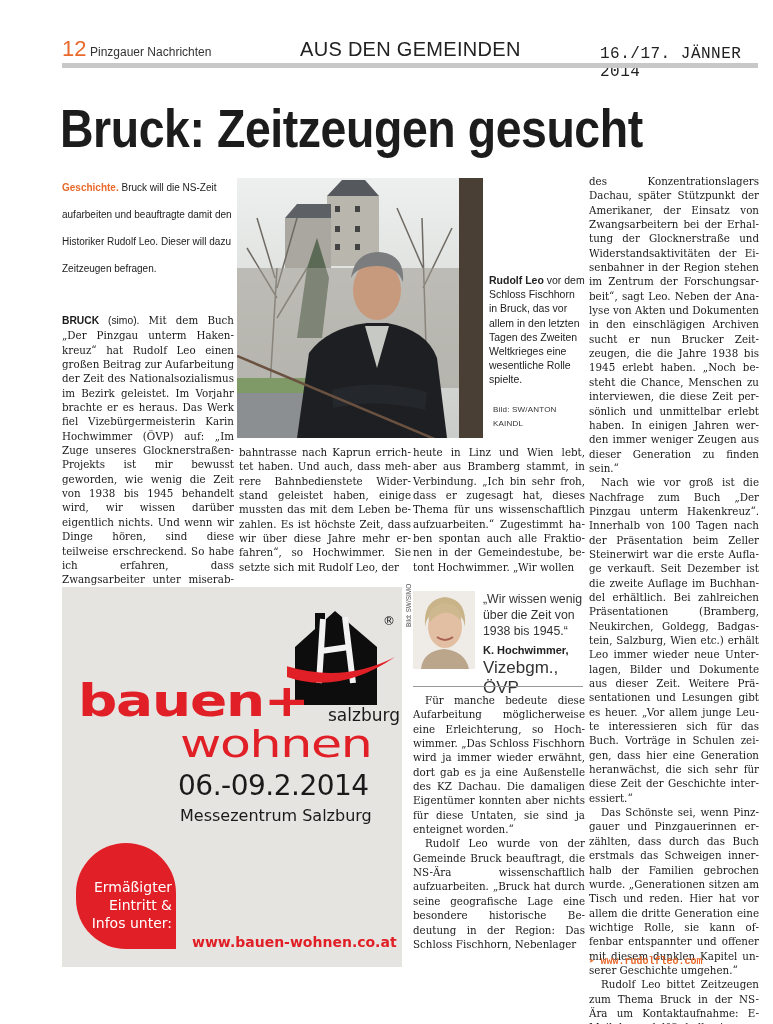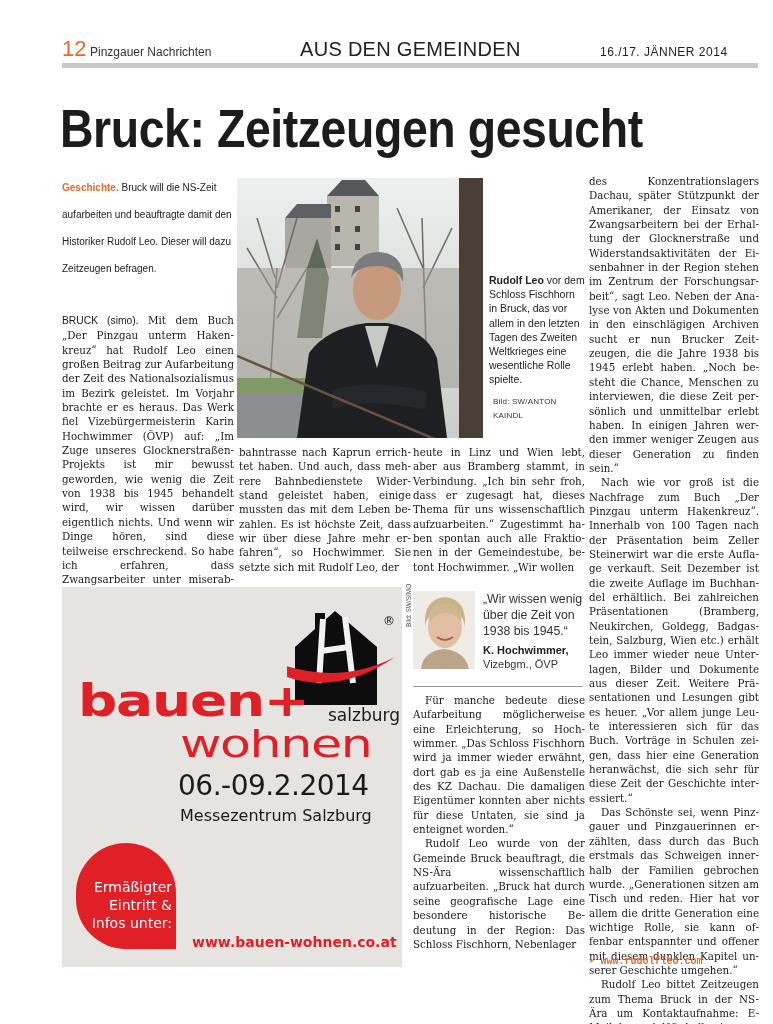--- a/index.html
+++ b/index.html
@@ -3,56 +3,56 @@
 <meta charset="utf-8">
 <style>
   html, body { margin:0; padding:0; background:#fff; }
   body { width:773px; height:1024px; position:relative; overflow:hidden; color:#1a1a1a; }
   .abs { position:absolute; }
 
   
   #page-num { left:62px; top:38px; font-size:22px; color:#e8692b; font-family:"Liberation Sans", sans-serif; line-height:22px; }
   #paper-name { left:90px; top:45px; font-size:12px; color:#333; font-family:"Liberation Sans", sans-serif; }
   #section-title { left:300px; top:38px; font-size:20px; color:#222; font-family:"Liberation Sans", sans-serif; letter-spacing:0.3px; }
-  #issue-date { left:600px; top:45px; font-size:12px; color:#222; font-family:Liberation Sans, sans-serif; letter-spacing:0.5px; }
+  #issue-date { left:600px; top:45px; font-size:16px; color:#222; font-family:Liberation Mono, monospace; letter-spacing:0.5px; }
   #header-rule { left:62px; top:63px; width:696px; height:5px; background:#c8c8c8; }
 
   
   #headline { left:60px; top:96px; font-size:54px; font-weight:bold; font-family:"Liberation Sans", sans-serif; letter-spacing:-0.5px; color:#1c1c1c; line-height:64px; transform:scaleX(0.86); transform-origin:left top; white-space:nowrap; }
 
   
   #lead { left:62px; top:174px; width:172px; font-size:10px; line-height:27px; color:#222; font-family:"Liberation Sans", sans-serif; }
   #lead .kicker { color:#e8692b; font-weight:bold; }
 
   
   .col { position:absolute; font-family:"DejaVu Serif", serif; font-size:10.3px; line-height:14.35px; text-align:justify; color:#1a1a1a; hyphens:manual; }
   .col p { margin:0; }
   .col p.ind { text-indent:12px; }
-  .col .dateline { font-family:"Liberation Sans", sans-serif; font-weight:normal; }
+  .col .dateline { font-family:"Liberation Sans", sans-serif; font-weight:bold; }
   .col .dateline-sub { font-family:"Liberation Sans", sans-serif; }
 
   #col1 { left:62px; top:313px; width:172px; }
   #col2 { left:239px; top:445px; width:172px; }
   #col3 { left:413px; top:445px; width:172px; }
   #col3b { left:413px; top:693px; width:172px; }
   #col4 { left:589px; top:174px; width:170px; }
 
   
   #photo { left:237px; top:178px; width:246px; height:260px; overflow:hidden; background:#cfd3d0; }
   #caption { left:489px; top:273px; width:96px; font-family:"Liberation Sans", sans-serif; font-size:10.5px; line-height:14.2px; color:#222; }
   #caption b { font-weight:bold; }
-  #photo-credit { font-size:8px; letter-spacing:0.2px; color:#333; display:block; margin-top:8px; text-align:left; padding-left:4px; }
+  #photo-credit { font-size:8px; letter-spacing:0.2px; color:#333; display:block; margin-top:16px; text-align:left; padding-left:4px; }
 
   
   #quote-box { left:413px; top:587px; width:172px; height:92px; }
   #quote-photo { left:0; top:4px; width:62px; height:78px; overflow:hidden; background:#e8e4df; }
   #quote-credit { left:-8px; top:40px; font-family:"Liberation Sans", sans-serif; font-size:6.5px; color:#555; transform:rotate(-90deg); transform-origin:left top; white-space:nowrap; }
   #quote-text { left:70px; top:4px; width:104px; font-family:"Liberation Sans", sans-serif; font-size:12.3px; line-height:16px; color:#333; }
   #quote-author { left:70px; top:57px; font-family:"Liberation Sans", sans-serif; font-size:11px; font-weight:bold; color:#222; }
-  #quote-role { left:70px; top:71px; font-family:"Liberation Sans", sans-serif; font-size:11px; color:#333; }
+  #quote-role { left:70px; top:71px; font-family:"Liberation Sans", sans-serif; font-size:17px; color:#333; }
   #quote-rule { left:413px; top:686px; width:170px; height:1px; background:#999; }
 
   
   #ad { left:62px; top:587px; width:340px; height:380px; background:#e6e4e0; overflow:hidden; }
   #ad-word1 { left:16px; top:92px; font-family:"DejaVu Sans", sans-serif; font-weight:bold; font-size:44px; color:#e11f26; letter-spacing:-1px; line-height:44px; transform:scaleX(1.25); transform-origin:left top; }
   #ad-word2 { left:118px; top:137px; font-family:"DejaVu Sans", sans-serif; font-size:38px; color:#e11f26; line-height:40px; transform:scaleX(1.33); transform-origin:left top; letter-spacing:-1px; }
   #ad-region { left:228px; top:118px; font-family:"DejaVu Sans", sans-serif; font-size:17px; color:#1a1a1a;margin-left:38px; }
   #ad-dates { left:116px; top:182px; font-family:"DejaVu Sans", sans-serif; font-size:28px; color:#1a1a1a; letter-spacing:-0.5px; }
   #ad-venue { left:118px; top:219px; font-family:"DejaVu Sans", sans-serif; font-size:16px; color:#1a1a1a; }
   #ad-bubble { left:14px; top:256px; width:100px; height:106px; background:#e11f26; border-radius:55px 55px 0 55px; }

